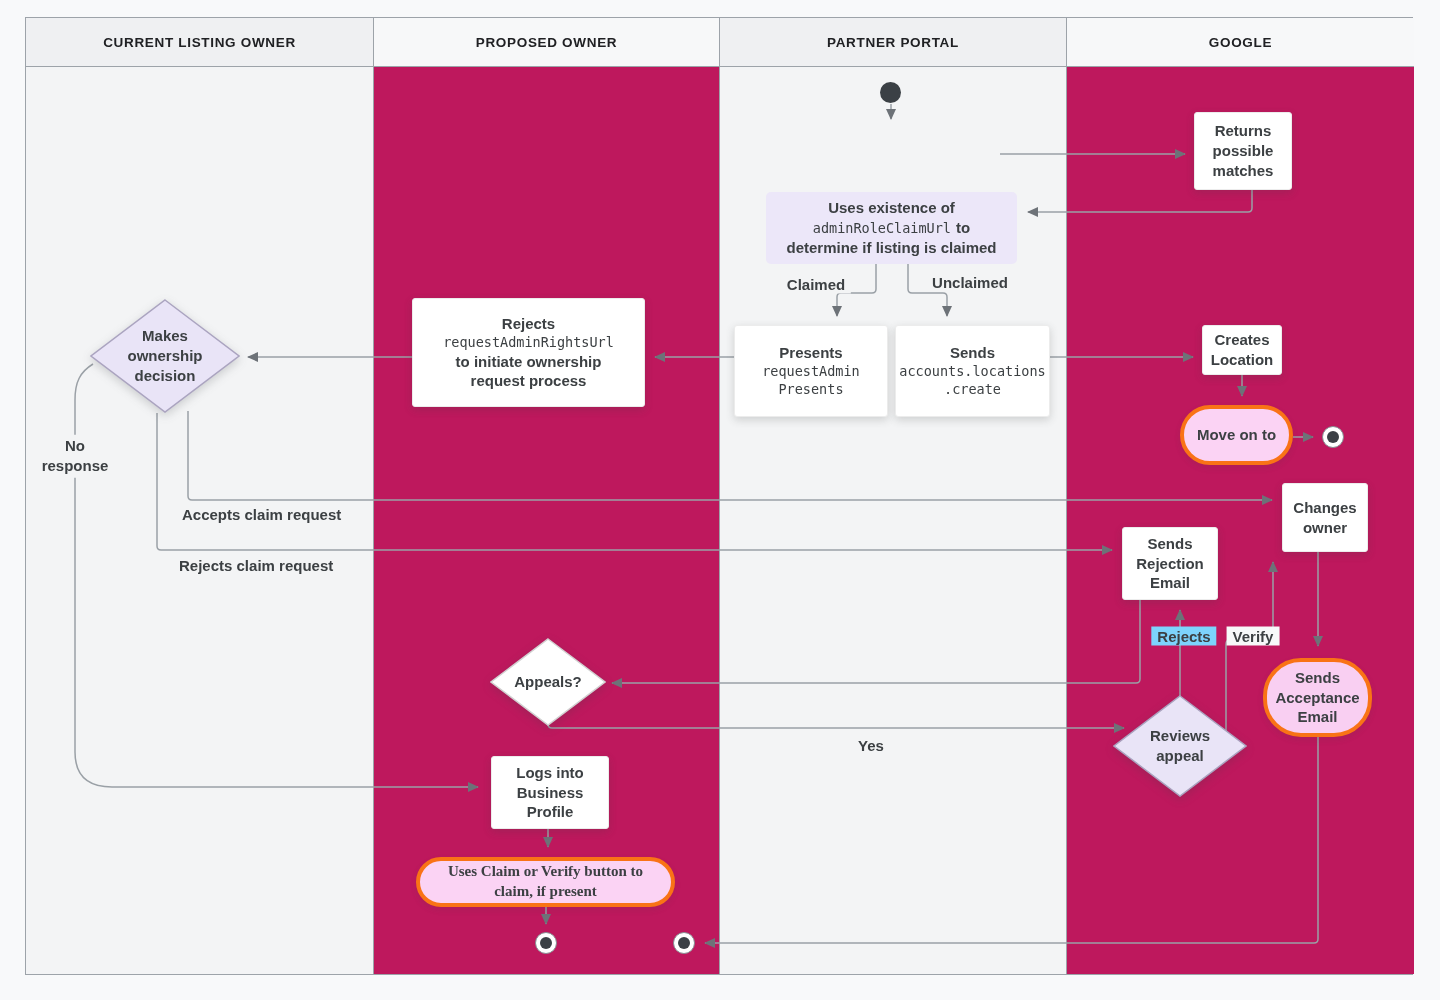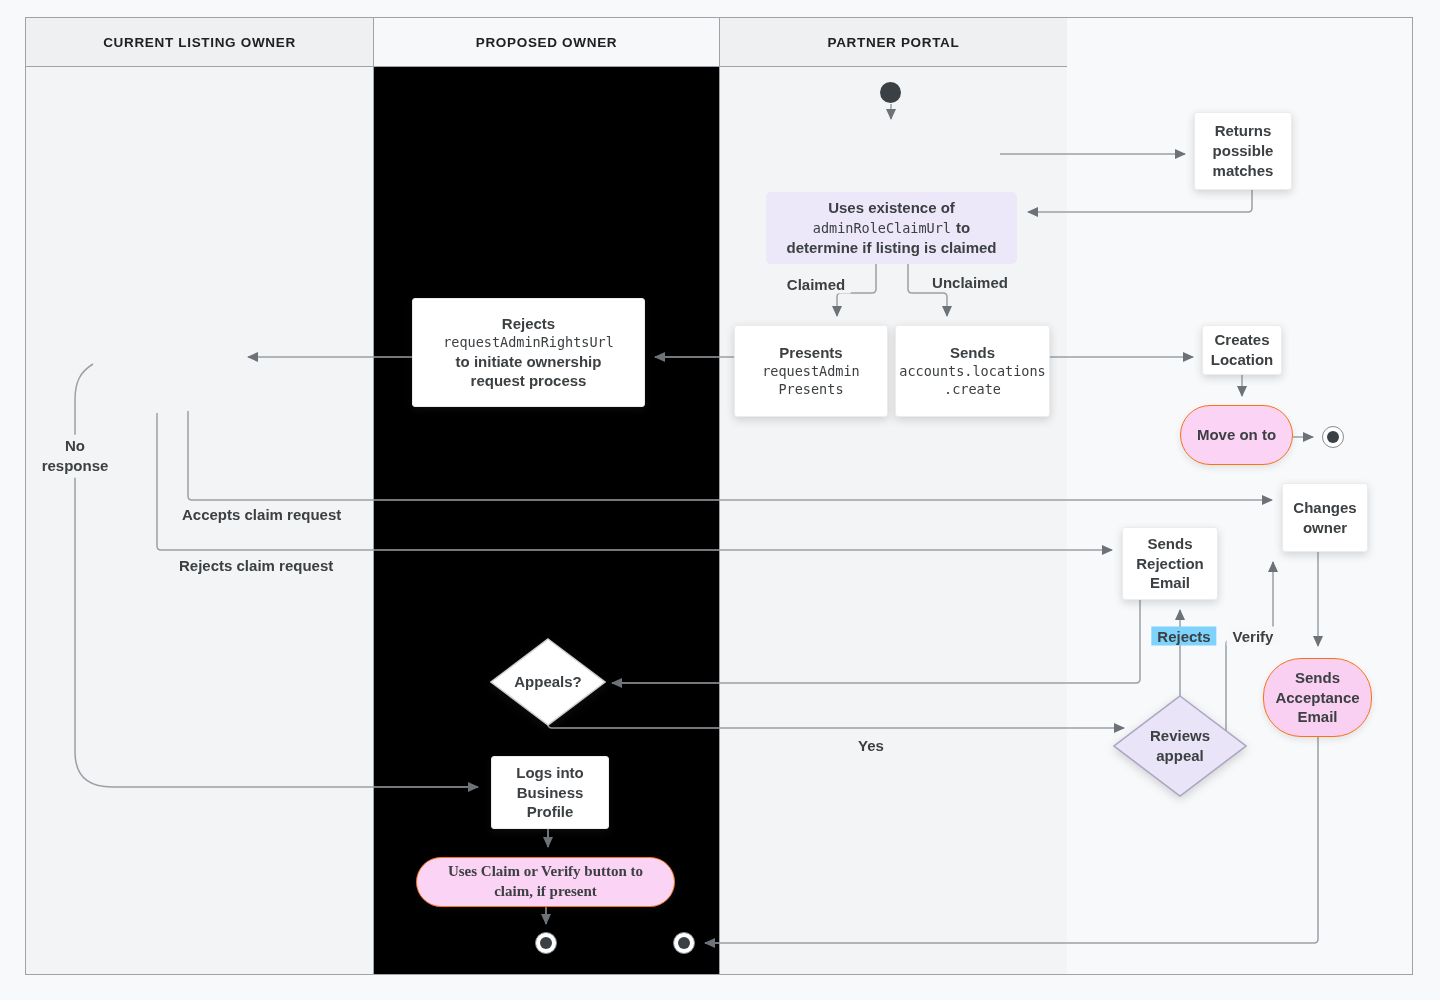--- a/index.html
+++ b/index.html
@@ -3,38 +3,38 @@
 <meta charset="utf-8">
 <style>
   html,body{margin:0;padding:0;background:#f8f9fa;}
   .stage{position:relative;width:1440px;height:1000px;background:#f8f9fa;
          font-family:"Liberation Sans",sans-serif;color:#3c4043;overflow:hidden;}
   .diagram{position:absolute;left:25px;top:17px;width:1388px;height:958px;
            border:1.5px solid #9da3a9;box-sizing:border-box;z-index:0;}
   .lane{position:absolute;top:0;bottom:0;border-right:1.5px solid #9da3a9;box-sizing:border-box;}
   .lane:last-child{border-right:none;}
   .lane-odd{background:#f3f4f5;}
-  .lane-even{background:#000000;}
+  .lane-even{background:#be185d;}
   .lane-header{position:absolute;left:0;right:0;top:0;height:49px;
                border-bottom:1.5px solid #9da3a9;box-sizing:border-box;
                display:flex;align-items:center;justify-content:center;
                font-weight:bold;font-size:13.5px;letter-spacing:.05em;color:#202124;}
   .lane-odd .lane-header{background:#eff0f2;}
   .lane-even .lane-header{background:#f7f8f9;}
 
   svg.wires{position:absolute;left:0;top:0;z-index:1;}
 
   .node{position:absolute;z-index:2;display:flex;flex-direction:column;align-items:center;
         justify-content:center;text-align:center;font-weight:bold;font-size:15px;
         line-height:1.32;color:#3c4043;box-sizing:border-box;}
   .box{background:#ffffff;border:1px solid #ececec;border-radius:3px;
        box-shadow:0 3px 8px rgba(60,64,67,.20);}
   .pill{border-radius:28px;}
   .pill-teal{background:#a9f3eb;border:1px solid #7fe7db;box-shadow:0 3px 6px rgba(60,64,67,.18);}
-  .pill-pink{background:#fbd3f4;border:1px solid #f97316;box-shadow:0 3px 6px rgba(60,64,67,.12);}
+  .pill-pink{background:#fbd3f4;border:4px solid #f97316;box-shadow:0 3px 6px rgba(60,64,67,.12);}
   .note-lavender{background:#ece7f9;border-radius:5px;}
   .code{font-family:"DejaVu Sans Mono",monospace;font-weight:normal;font-size:13.5px;}
   .post{margin-left:5px;}
 
   .diamond{position:absolute;z-index:2;display:flex;align-items:center;justify-content:center;
            text-align:center;font-weight:bold;font-size:15px;line-height:1.32;color:#3c4043;}
   .diamond svg{position:absolute;inset:0;filter:drop-shadow(0 3px 5px rgba(60,64,67,.22));}
   .diamond .dtxt{position:relative;z-index:1;}
 
   .lbl{position:absolute;z-index:3;font-weight:bold;font-size:15px;color:#3c4043;
@@ -58,20 +58,25 @@
       </div>
     </div>
     <div class="lane lane-even" style="left:348px;width:346px;">
       <div class="lane-header">
         <span>PROPOSED OWNER</span>
       </div>
     </div>
     <div class="lane lane-odd" style="left:694px;width:347px;">
       <div class="lane-header">
         <span>PARTNER PORTAL</span>
+      </div>
+    </div>
+    <div class="lane lane-even" style="left:1041px;width:347px;">
+      <div class="lane-header">
+        <span>GOOGLE</span>
       </div>
     </div>
   </div>
 
   <svg class="wires" width="1440" height="1000" viewBox="0 0 1440 1000">
     <defs>
       <marker id="arr" markerUnits="userSpaceOnUse" markerWidth="11" markerHeight="10" refX="10" refY="5" orient="auto">
         <path d="M0,0 L11,5 L0,10 Z" fill="#6d7278"></path>
       </marker>
     </defs>
@@ -136,20 +141,26 @@
     <div class="code">.create</div>
   </div>
 
   <div class="node box" style="left:412px;top:298px;width:233px;height:109px;padding:4px;">
     <div>Rejects</div>
     <div class="code">requestAdminRightsUrl</div>
     <div>to initiate ownership</div>
     <div>request process</div>
   </div>
 
+  <div class="diamond" style="left:90px;top:299px;width:150px;height:114px;">
+    <svg width="150" height="114" viewBox="0 0 150 114">
+      <polygon points="75,1 149,57 75,113 1,57" fill="#e9e4f7" stroke="#aba4c0" stroke-width="1.5"></polygon>
+    </svg>
+    <div class="dtxt" style="width:108px;">Makes ownership decision</div>
+  </div>
 
   <div class="node box" style="left:1202px;top:325px;width:80px;height:50px;padding:2px;">
     <div>Creates Location</div>
   </div>
 
   <div class="node pill pill-pink" style="left:1180px;top:405px;width:113px;height:60px;border-radius:30px;">
     <div>Move on to</div>
   </div>
 
   <div class="node box" style="left:1282px;top:483px;width:86px;height:69px;padding:2px;">

